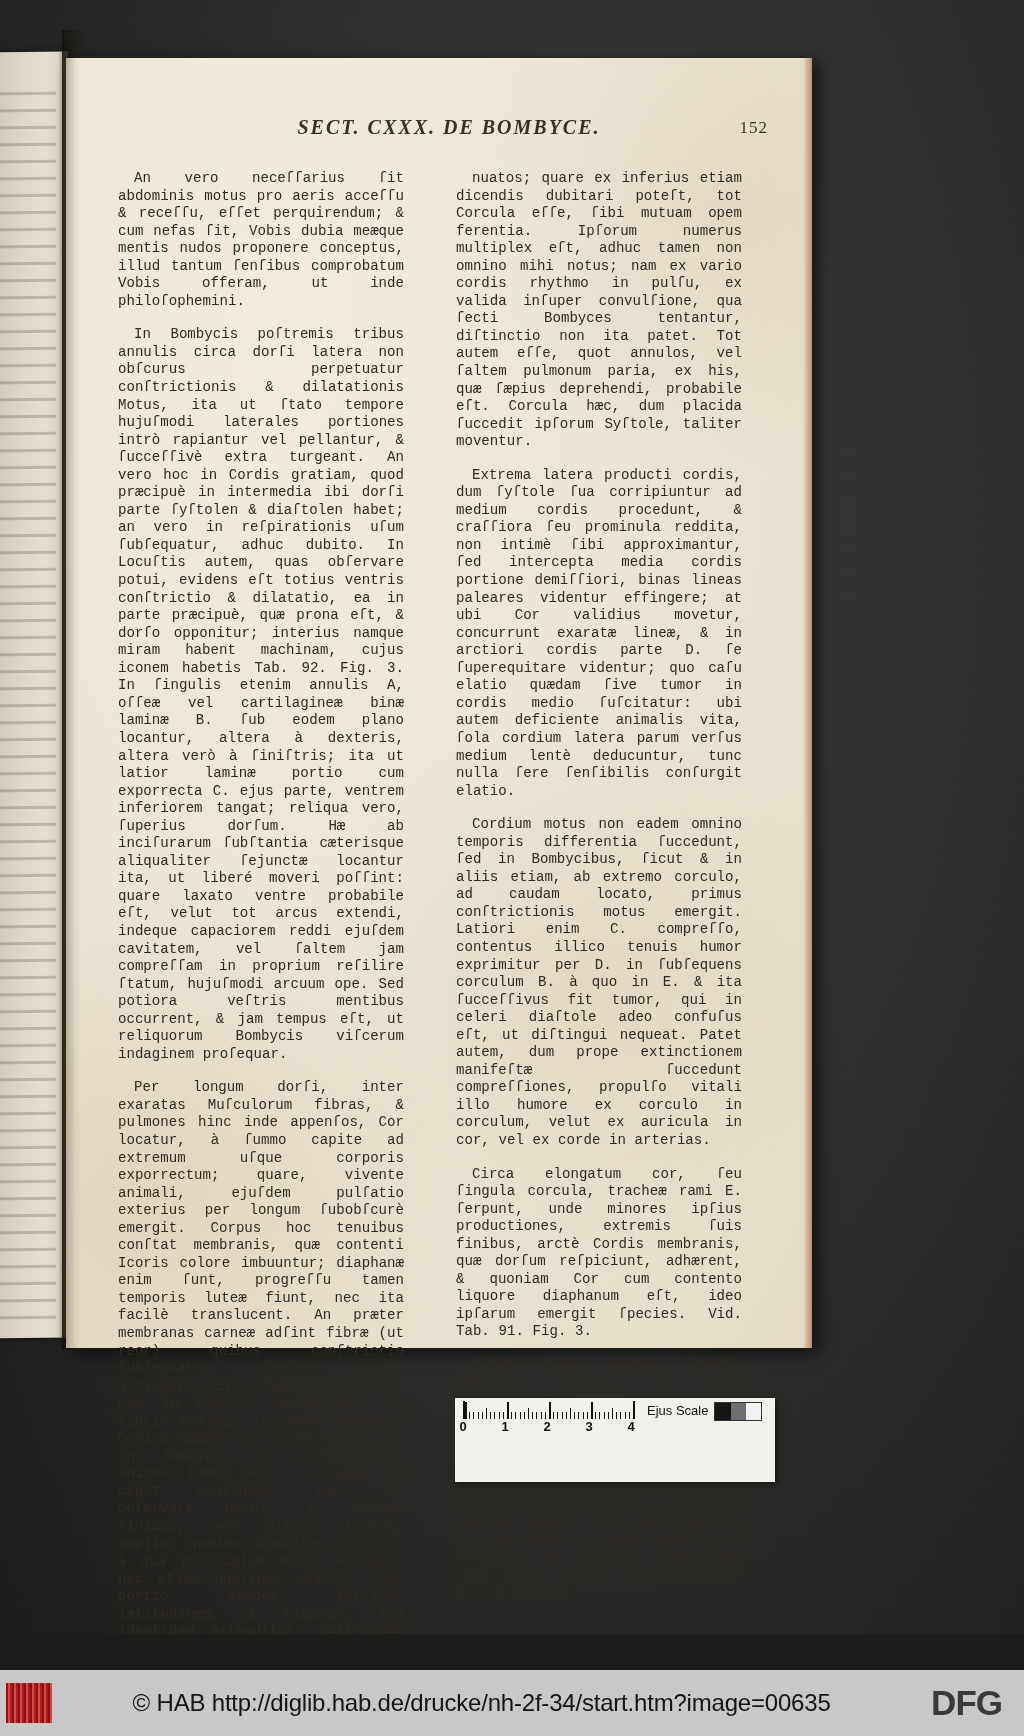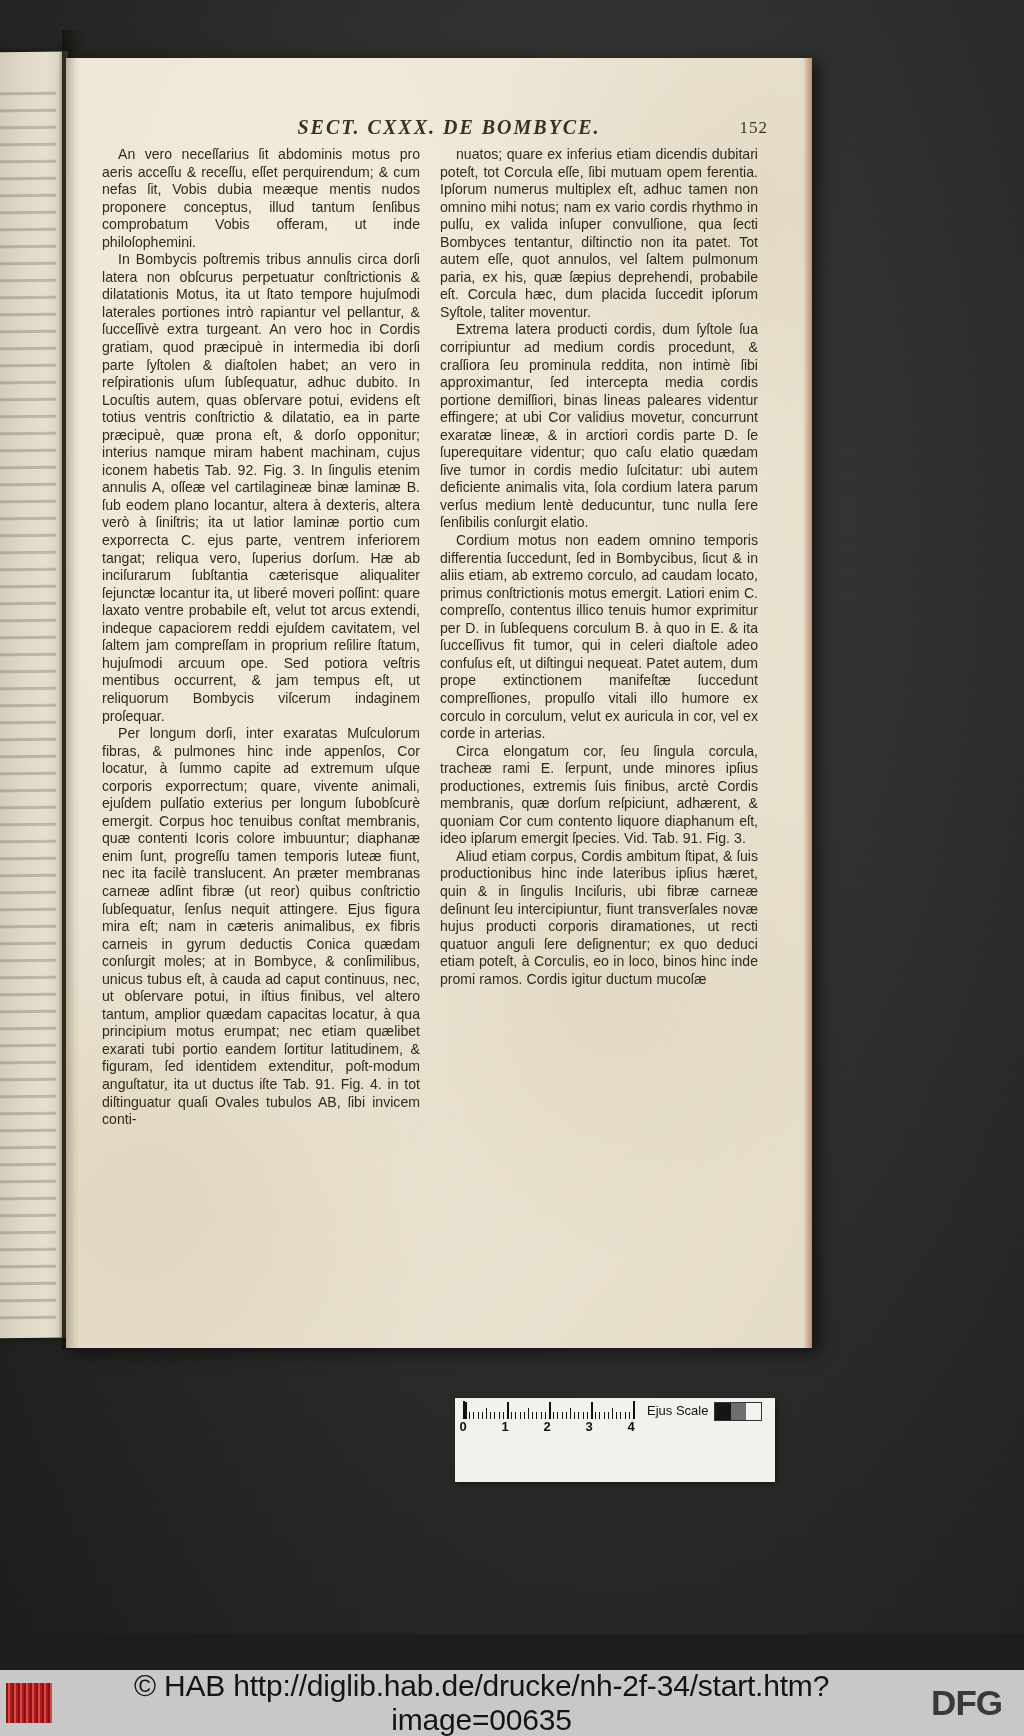--- a/index.html
+++ b/index.html
@@ -100,20 +100,21 @@
   
   .print-area {
     position: absolute;
     left: 36px; top: 58px;
     width: 676px;
   }
 
   .running-head {
     position: relative;
     height: 30px;
+    margin-bottom: 8px;
   }
   .head-title {
     position: absolute;
     left: 0; right: 0;
     text-align: center;
     font-family: "Liberation Serif", serif;
     font-style: italic;
     font-weight: bold;
     font-size: 20px;
     letter-spacing: 2.0px;
@@ -132,22 +133,22 @@
 
   .columns {
     display: flex;
     gap: 20px;
     align-items: flex-start;
   }
   .col {
     width: 318px;
   }
   .col p {
-    margin: 0;
-    font-family: Liberation Sans, sans-serif;
+    margin: 16px;
+    font-family: Liberation Mono, monospace;
     font-size: 14.1px;
     line-height: 17.55px;
     color: #332c22;
     text-align: justify;
     text-indent: 16px;
     hyphens: none;
     -webkit-hyphens: none;
     word-spacing: 0.2px;
   }
 
@@ -266,21 +267,21 @@
       90deg,
       #8d1014 0px, #8d1014 2px,
       #d94a44 2px, #d94a44 4px,
       #a91b1c 4px, #a91b1c 6px
     );
     flex: 0 0 auto;
   }
   .footer-url {
     flex: 1;
     text-align: center;
-    font-size: 30px;
+    font-size: 24px;
     color: #141414;
     letter-spacing: -0.2px;
     padding-right: 20px;
   }
   .dfg-logo {
     margin-right: 22px;
     font-family: "Liberation Sans", sans-serif;
     font-weight: bold;
     font-size: 35px;
     letter-spacing: -1px;

